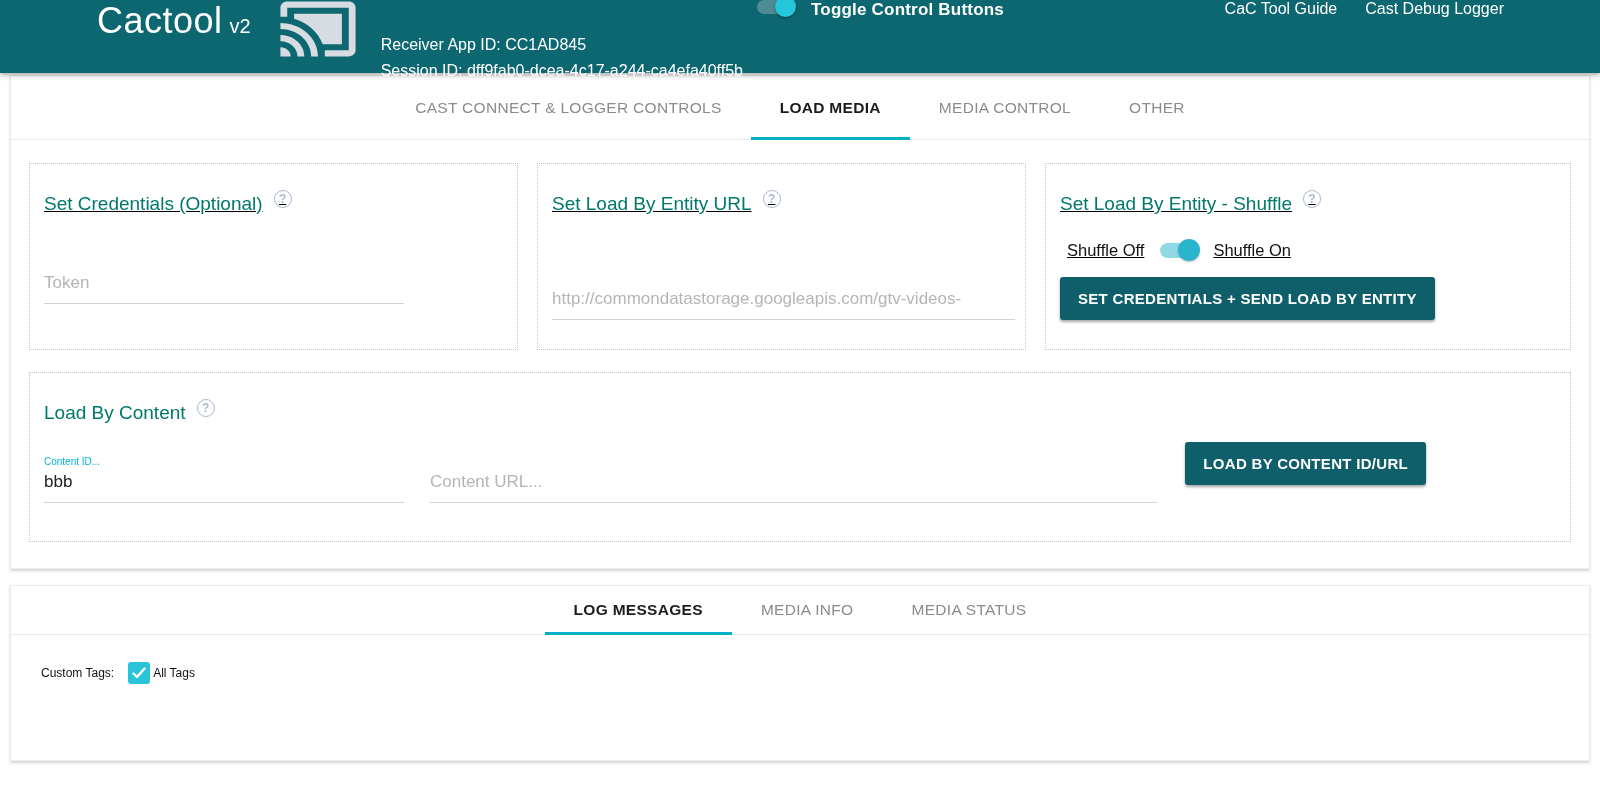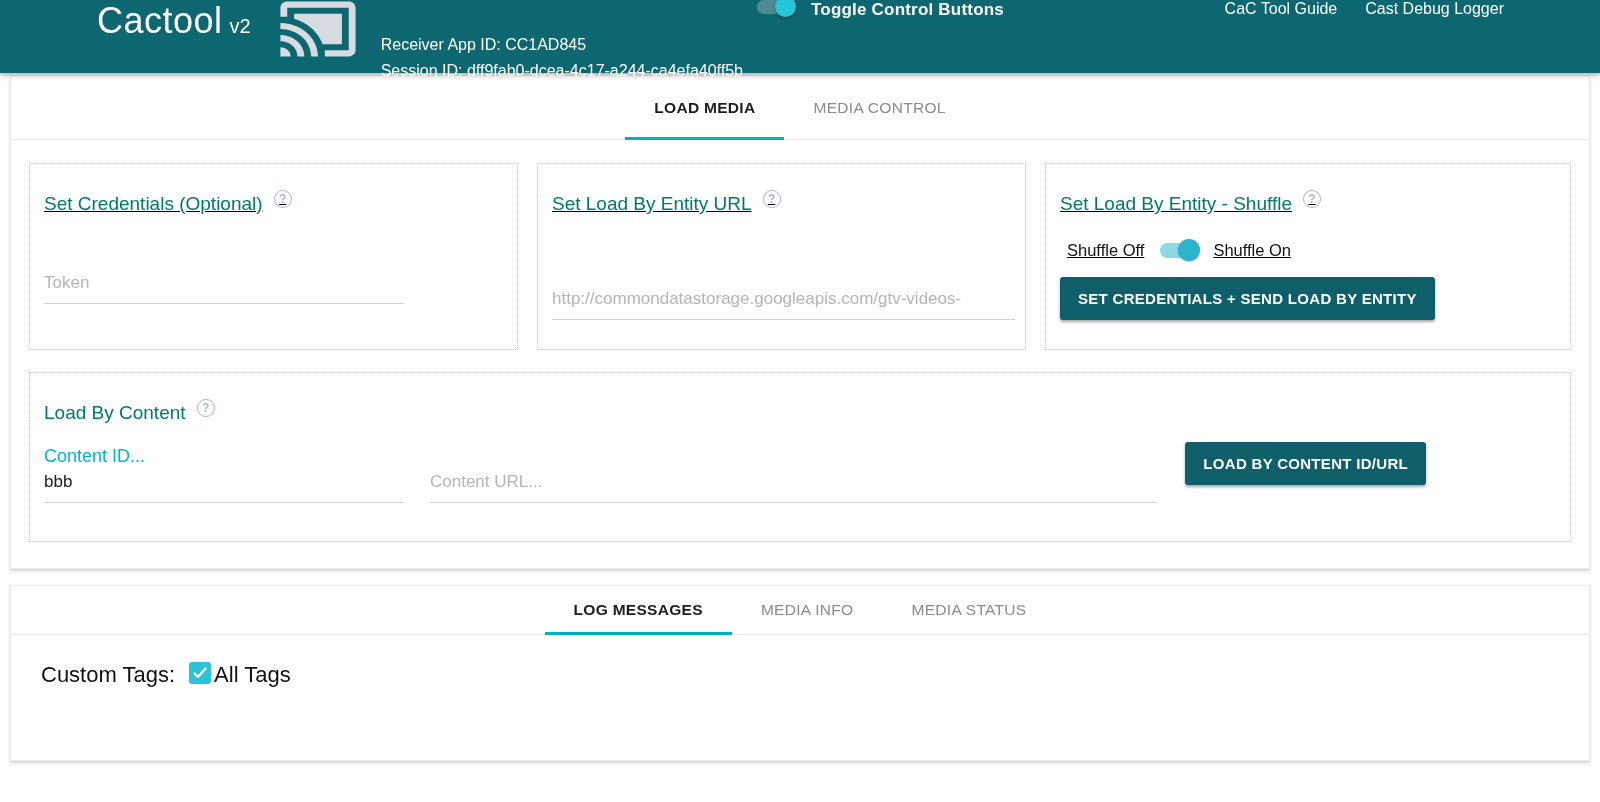--- a/index.html
+++ b/index.html
@@ -123,27 +123,27 @@
     padding: 13px 18px; cursor: pointer;
     box-shadow: 0 2px 3px rgba(0,0,0,0.35);
     white-space: nowrap;
   }
   .shuffle-send-btn { margin-top: 17px; }
 
   
   .panel-content { margin: 22px 18px 0; height: 170px; }
   .content-row { display: flex; align-items: flex-end; margin-top: 18px; }
   .content-id-field { width: 360px; }
-  .float-label { font-size: 18px; color: var(--content-id-label, #00b5d8); padding-bottom: 1px; }
+  .float-label { font-size: 10px; color: var(--content-id-label, #00b5d8); padding-bottom: 1px; }
   .content-url-field { width: 727px; margin-left: 26px; }
   .content-load-btn { margin-left: auto; margin-right: 130px; margin-bottom: 18px; }
 
   
   .log-body { padding: 27px 20px 0 30px; }
-  .custom-tags-row { display: flex; align-items: flex-start; font-size: 22px; color: #111; }
+  .custom-tags-row { display: flex; align-items: center; font-size: 12px; color: #111; }
   .checkbox {
     width: 22px; height: 22px; border-radius: 3px;
     background: var(--checkbox, #29c3da);
     margin-left: 14px; cursor: pointer;
     display: flex; align-items: center; justify-content: center;
   }
   .all-tags-label { margin-left: 3px; }
 </style>
 </head>
 <body>
@@ -169,22 +169,24 @@
     </div>
     <div class="toggle-label">Toggle Control Buttons</div>
     <div class="header-links">
       <span class="header-link">CaC Tool Guide</span>
       <span class="header-link">Cast Debug Logger</span>
     </div>
   </div>
 
   <div class="card card-main">
     <div class="tab-row">
+      <div class="tab">CAST CONNECT &amp; LOGGER CONTROLS</div>
       <div class="tab active">LOAD MEDIA</div>
       <div class="tab">MEDIA CONTROL</div>
+      <div class="tab">OTHER</div>
     </div>
 
     <div class="panels-row">
 
       <div class="panel panel-a">
         <div class="panel-title">
           <span>Set Credentials (Optional)</span>
           <span class="help-icon">?</span>
         </div>
         <div class="field token-field">

